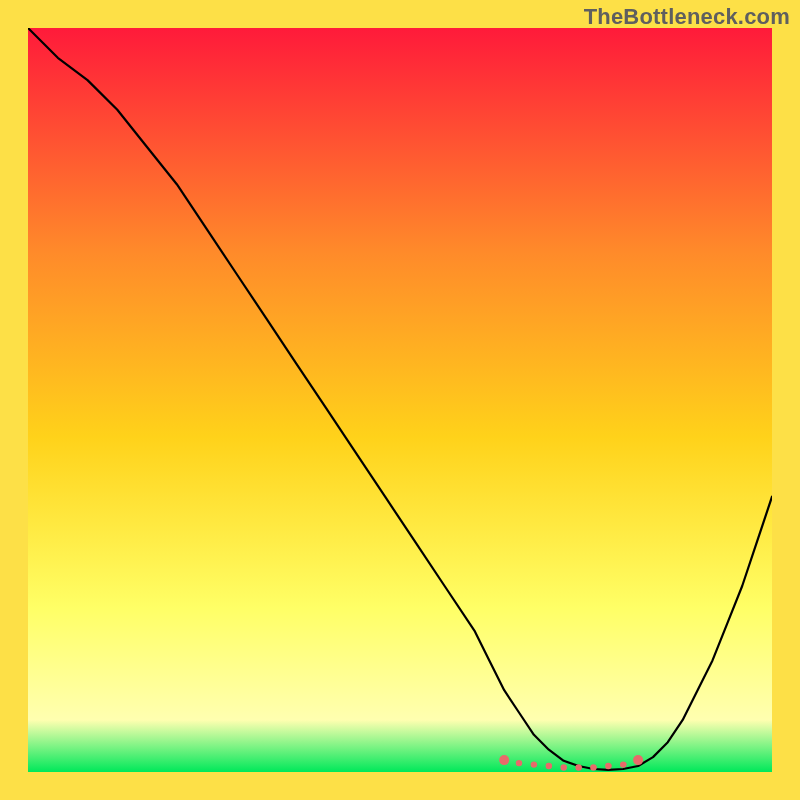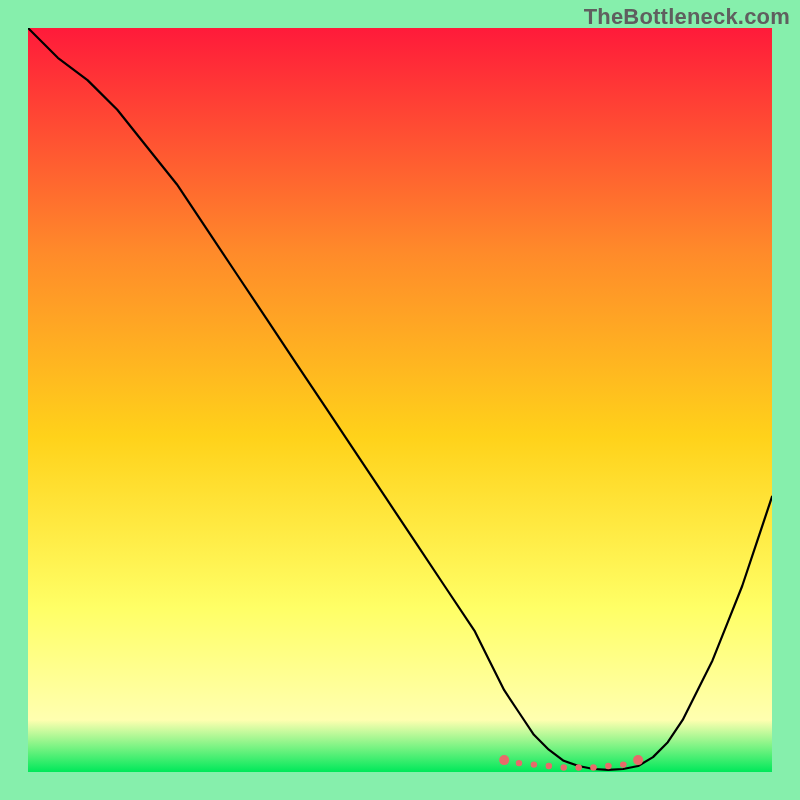--- a/index.html
+++ b/index.html
@@ -1,21 +1,21 @@
 <!DOCTYPE html>
 <html><head>
 <meta charset="utf-8">
 <style>
   * { margin: 0; padding: 0; box-sizing: border-box; }
   html, body { width: 800px; height: 800px; overflow: hidden; background: #000; }
   .frame {
     position: relative;
     width: 800px;
     height: 800px;
-    background: #86efac;
+    background: #fde047;
   }
   .watermark {
     position: absolute;
     top: 4px;
     right: 10px;
     color: #5f5f5f;
     font-family: Arial, Helvetica, sans-serif;
     font-size: 22px;
     font-weight: 600;
     letter-spacing: 0.2px;

